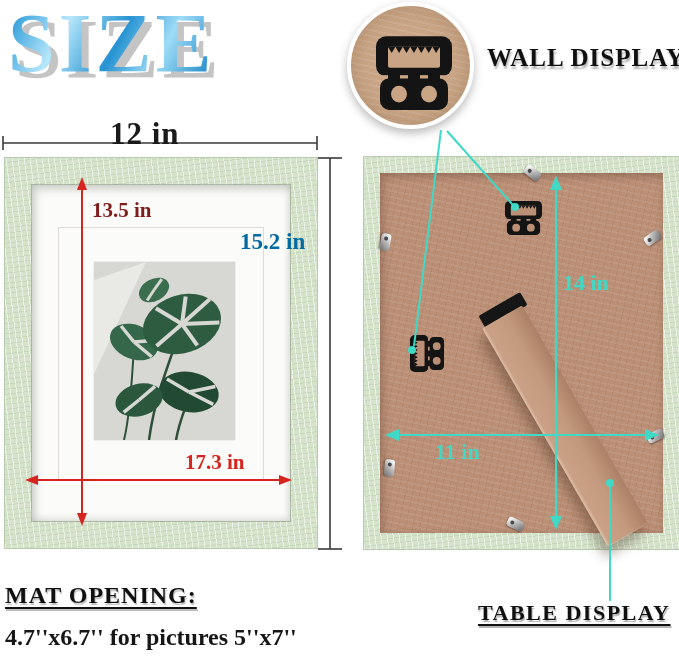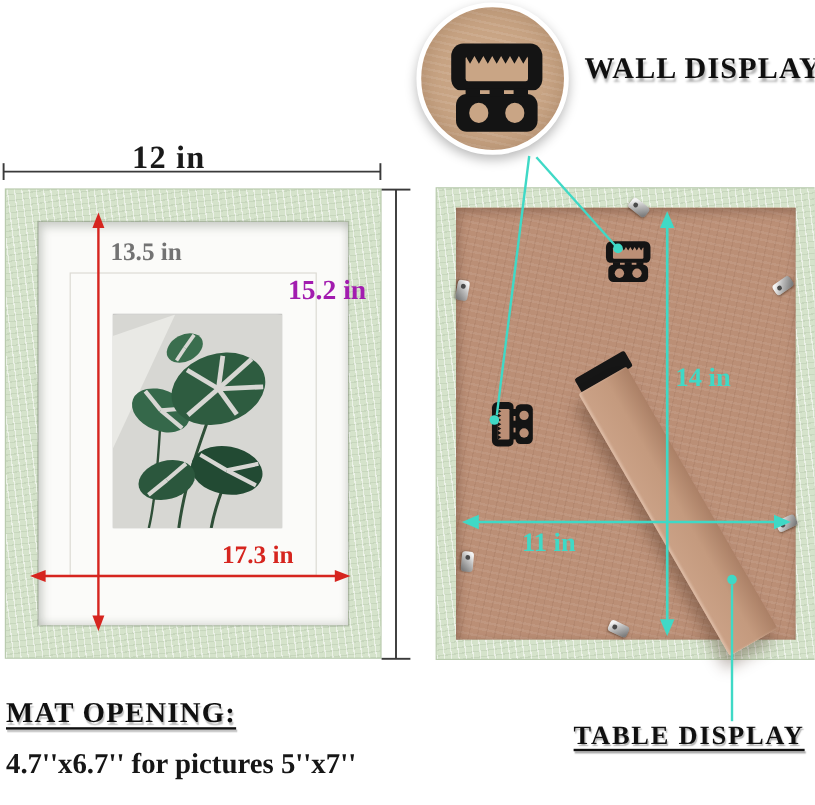--- a/index.html
+++ b/index.html
@@ -20,25 +20,25 @@
   .table-title{position:absolute;left:478px;top:600px;font-size:22px;font-weight:bold;color:#101010;
                letter-spacing:1.5px;text-decoration:underline;text-underline-offset:4px;
                text-shadow:1px 2px 1px rgba(0,0,0,.30);white-space:nowrap;z-index:12;}
   .mat-opening-title{position:absolute;left:5px;top:582px;font-size:24px;font-weight:bold;color:#101010;
                letter-spacing:1px;text-decoration:underline;text-underline-offset:4px;
                text-shadow:1px 2px 1px rgba(0,0,0,.25);white-space:nowrap;z-index:12;}
   .mat-line1{position:absolute;left:5px;top:624px;font-size:24px;font-weight:600;color:#161616;white-space:nowrap;z-index:12;}
   .mat-line2{position:absolute;left:5px;top:649px;font-size:18px;font-weight:600;color:#161616;white-space:nowrap;z-index:12;}
   
   .lbl{position:absolute;font-weight:bold;white-space:nowrap;z-index:11;}
-  .lbl-12  {left:110px;top:116px;font-size:27px;letter-spacing:1px;color:#1a1a1a;}
-  .lbl-152 {left:240px;top:229px;font-size:23px;color:#a21caf;}
-  .lbl-135 {left:92px; top:198px;font-size:21px;color:#737373;}
+  .lbl-12  {left:110px;top:116px;font-size:31px;letter-spacing:1px;color:#1a1a1a;}
+  .lbl-152 {left:240px;top:229px;font-size:23px;color:#0369a1;}
+  .lbl-135 {left:92px; top:198px;font-size:21px;color:#7f1d1d;}
   .lbl-105 {left:185px;top:450px;font-size:21px;color:#d6251f;}
-  .lbl-14  {left:563px;top:270px;font-size:22px;color:#3fd9c6;margin-top:32px;}
+  .lbl-14  {left:563px;top:270px;font-size:22px;color:#3fd9c6;}
   .lbl-11  {left:435px;top:439px;font-size:22px;color:#3fd9c6;}
   
   .frame-front{position:absolute;left:5px;top:158px;width:312px;height:390px;box-sizing:border-box;
     background-color:#d5e3cb;z-index:1;box-shadow:0 0 0 1px #b9cbae;
     background-image:
       repeating-linear-gradient(83deg, rgba(255,255,255,.55) 0 1px, rgba(255,255,255,0) 1px 6px),
       repeating-linear-gradient(-7deg, rgba(150,170,140,.22) 0 1px, rgba(255,255,255,0) 1px 5px);}
   .mat{position:absolute;left:27px;top:27px;right:27px;bottom:27px;background:#fbfbf9;
        box-shadow:inset 3px 4px 8px rgba(90,100,85,.30), inset -2px -3px 6px rgba(90,100,85,.14),
                   0 0 0 1px rgba(120,130,110,.45);}
@@ -94,20 +94,24 @@
     <rect x="56" y="40" width="12" height="6" fill="#141414"></rect>
     <rect x="16" y="14" width="52" height="20" rx="2" fill="currentColor"></rect>
     <path d="M16,14 l3.7,6 3.7,-6 3.7,6 3.7,-6 3.7,6 3.7,-6 3.7,6 3.7,-6 3.7,6 3.7,-6 3.7,6 3.7,-6 3.7,6 3.7,-6 z" fill="#141414"></path>
     <circle cx="27" cy="59" r="8" fill="currentColor"></circle>
     <circle cx="57" cy="59" r="8" fill="currentColor"></circle>
   </symbol>
 </svg>
 
 <div class="canvas">
 
+  <div class="size-title">
+    <span class="size-layer size-shadow">SIZE</span>
+    <span class="size-layer size-grad">SIZE</span>
+  </div>
 
   <div class="wall-title">WALL DISPLAY</div>
 
   <div class="frame-front">
     <div class="mat">
       <div class="mat-sheet"></div>
       <div class="photo">
         <svg width="141" height="178" viewBox="0 0 141 178">
           <rect width="141" height="178" fill="#d7d7d3"></rect>
           <polygon points="0,18 52,0 0,112" fill="#e9e9e5"></polygon>

